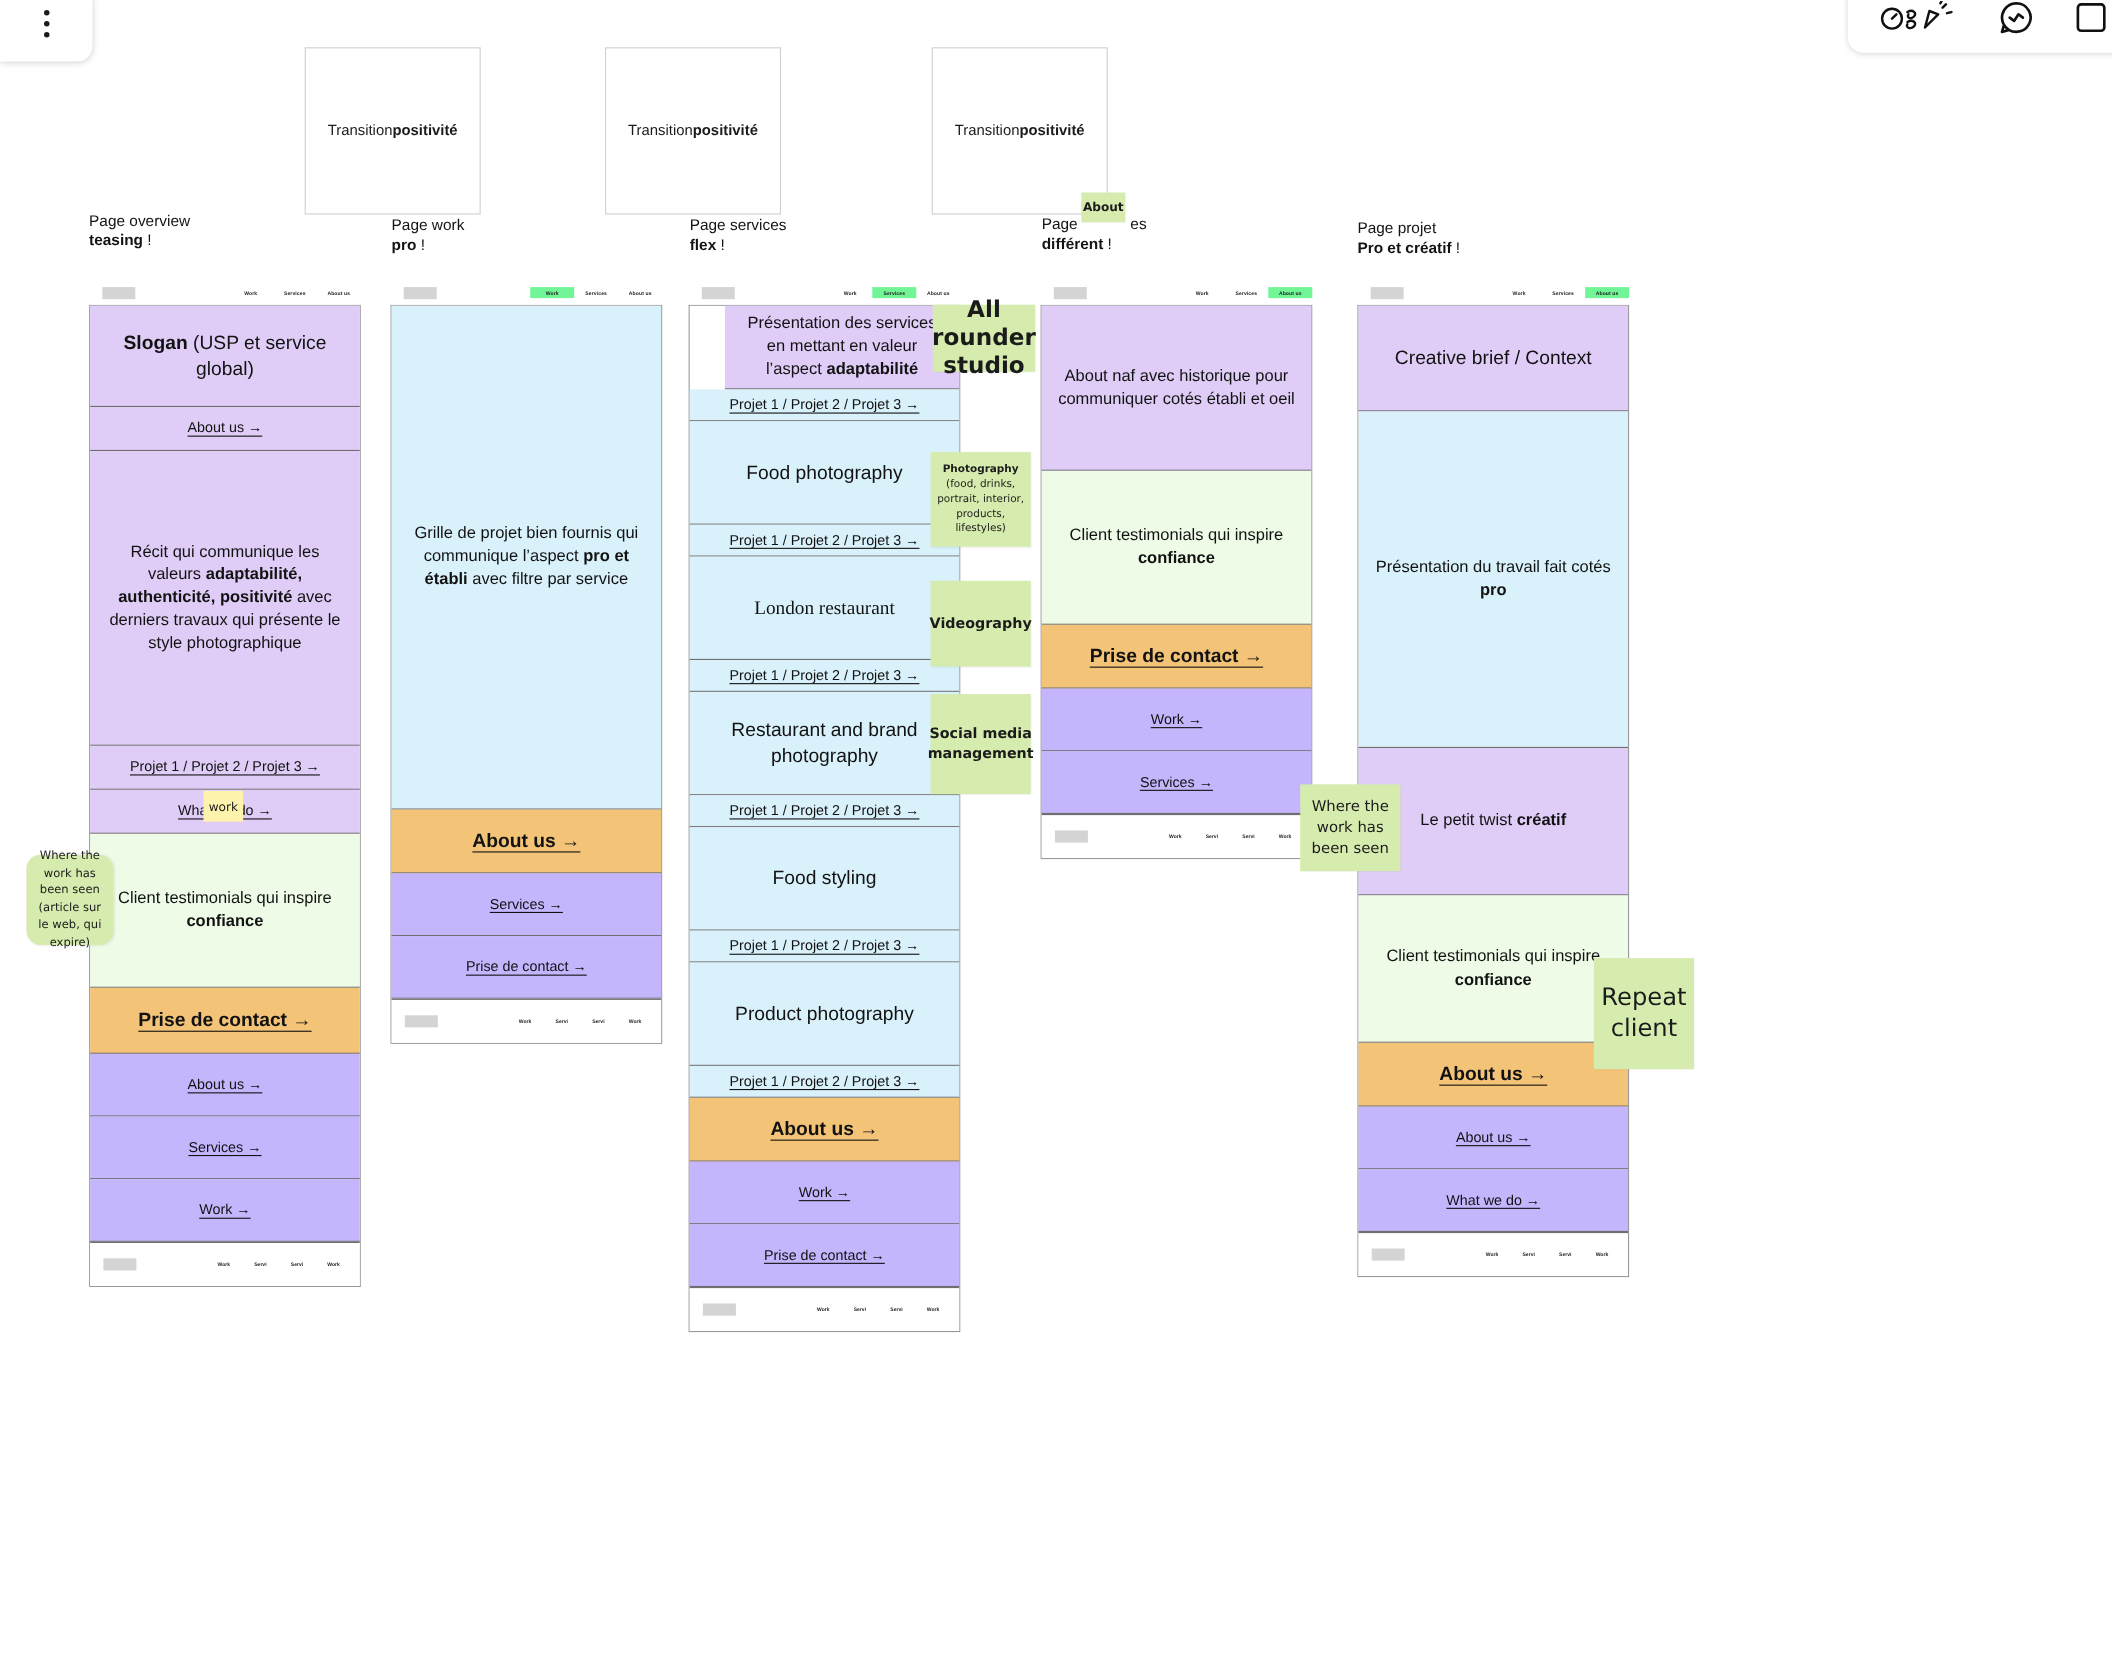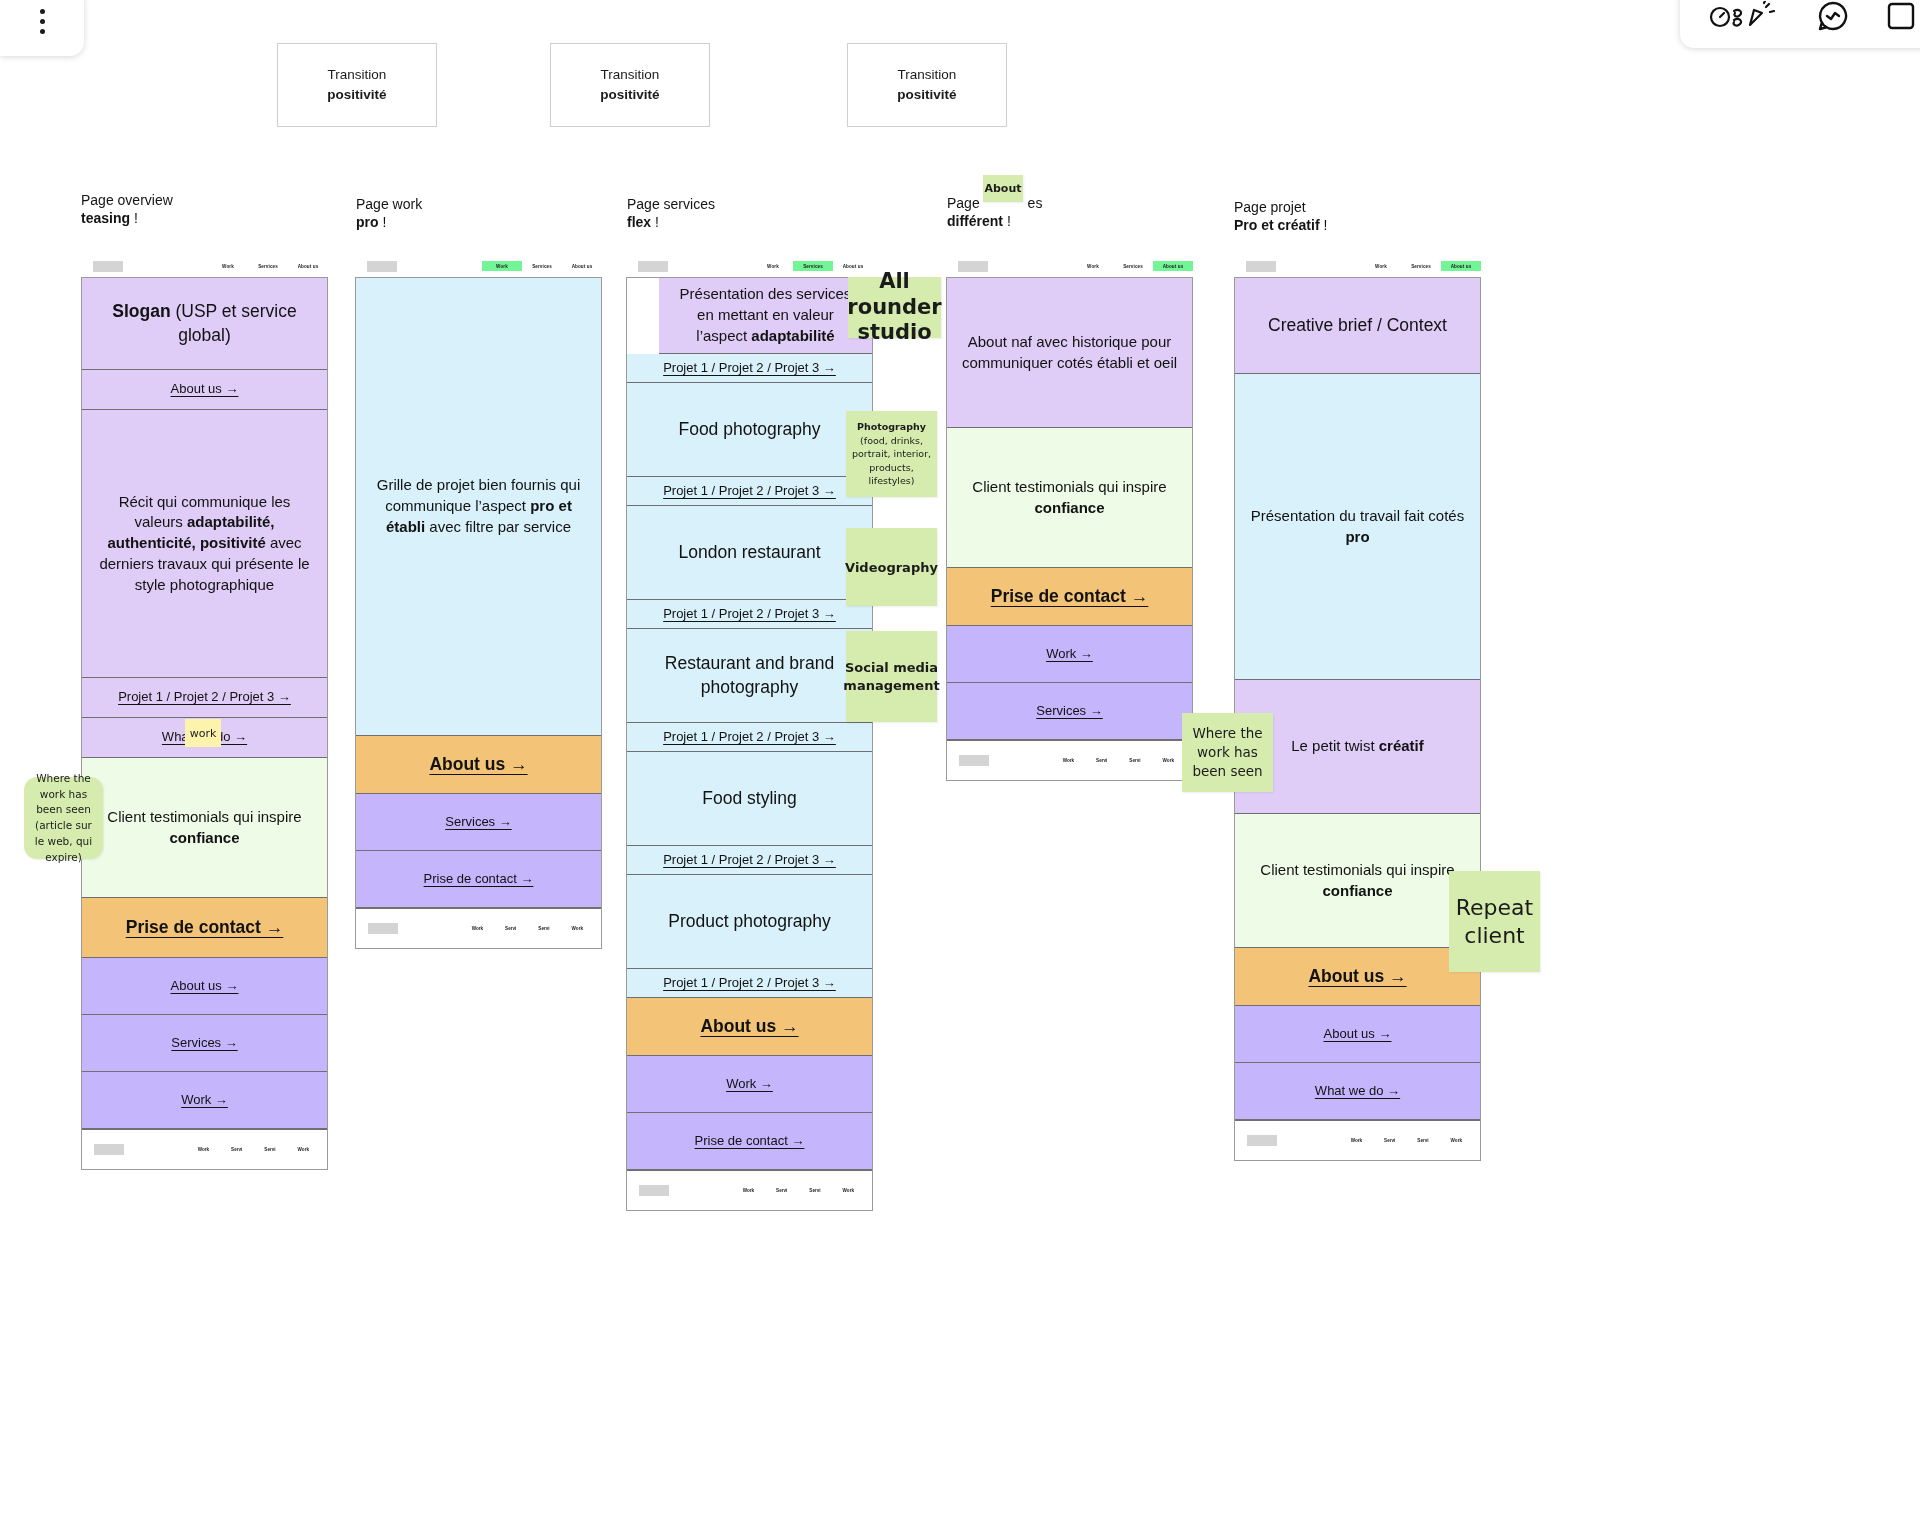--- a/index.html
+++ b/index.html
@@ -27,23 +27,23 @@
     height: 64px; padding: 0 22px 0 28px;
     background: #fff; border-radius: 14px 0 0 14px;
     box-shadow: 0 1px 6px rgba(0,0,0,.16);
     display: flex; align-items: center; gap: 36px;
   }
   .toolbar svg { display: block; }
 
   
   .transition {
     position: absolute;
-    width: 160px; height: 84px;
+    width: 160px; height: 152px;
     border: 1px solid #cfcfcf; background: #fff;
-    display: flex; flex-direction: column;
+    display: flex; flex-direction: row;
     align-items: center; justify-content: center;
     font-size: 13.5px; color: #1b1b1b; line-height: 1.45;
   }
   .transition b { font-weight: 700; }
 
   
   .col-head {
     position: absolute;
     font-size: 14px; line-height: 1.32; color: #141414;
     white-space: nowrap;
@@ -277,21 +277,21 @@
         </div>
         <div class="band blue txt-sm link-u" style="height: 29px;">
           <span>Projet 1 / Projet 2 / Projet 3 →</span>
         </div>
         <div class="band blue txt-lg" style="height: 94px;">
           <span>Food photography</span>
         </div>
         <div class="band blue txt-sm link-u" style="height: 29px;">
           <span>Projet 1 / Projet 2 / Projet 3 →</span>
         </div>
-        <div class="band blue txt-lg" style="height: 94px;">
+        <div class="band blue txt-lg" style="height: 94px; font-family: Liberation Serif, serif;">
           <span>London restaurant</span>
         </div>
         <div class="band blue txt-sm link-u" style="height: 29px;">
           <span>Projet 1 / Projet 2 / Projet 3 →</span>
         </div>
         <div class="band blue txt-lg" style="height: 94px;">
           <span>Restaurant and brand photography</span>
         </div>
         <div class="band blue txt-sm link-u" style="height: 29px;">
           <span>Projet 1 / Projet 2 / Projet 3 →</span>

